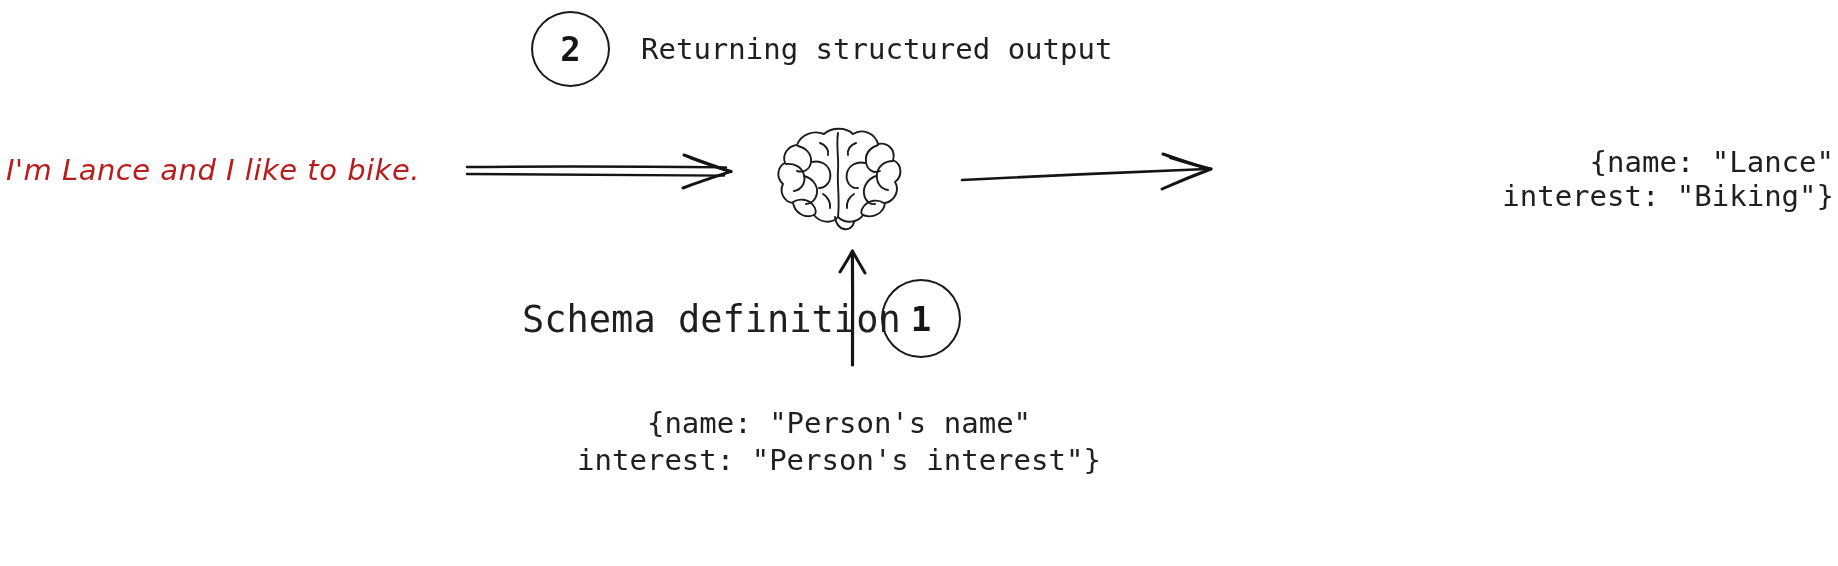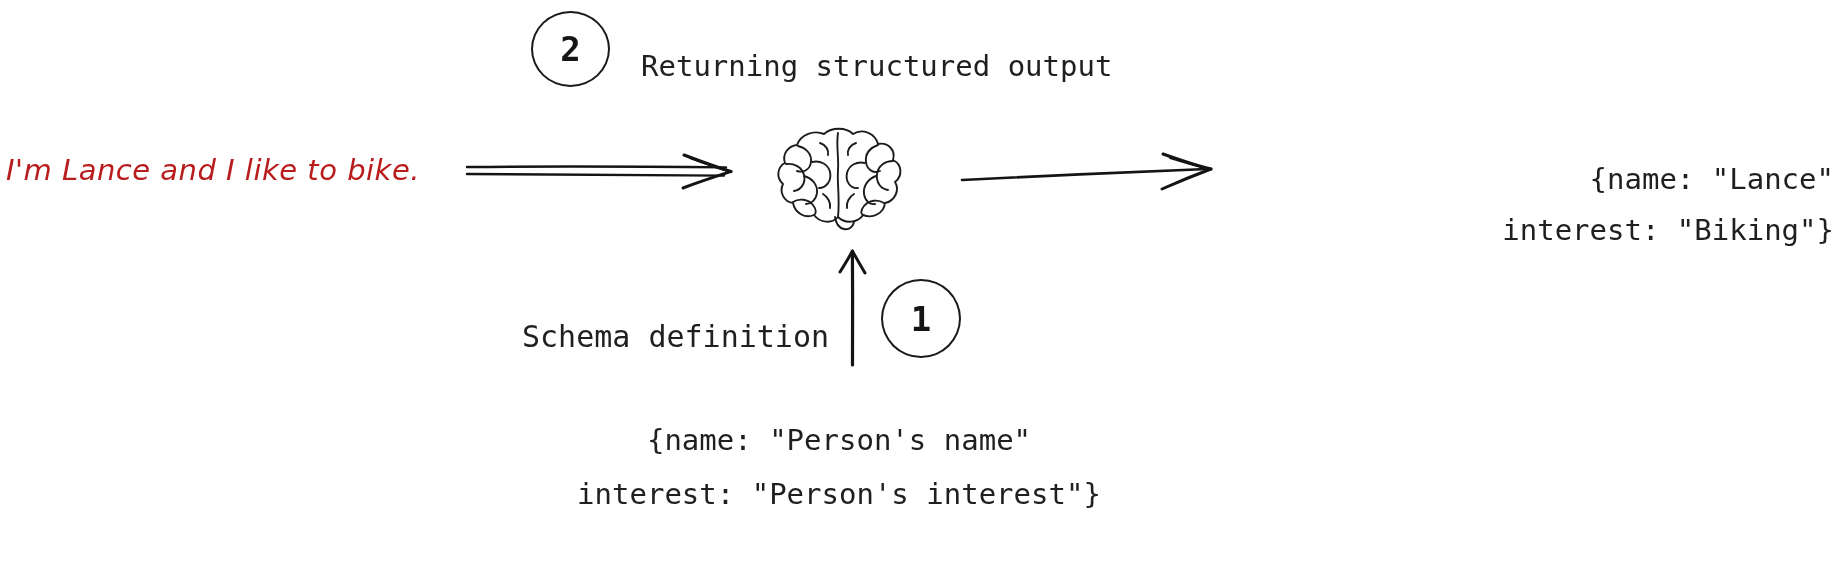--- a/index.html
+++ b/index.html
@@ -13,21 +13,20 @@
     height: 566px;
     background: #ffffff;
     overflow: hidden;
     font-family: "DejaVu Sans Mono", monospace;
     color: #1a1a1a;
   }
   .mono {
     font-family: "DejaVu Sans Mono", monospace;
     color: #1f1f1f;
     white-space: pre;
-    margin-top: 17px;
   }
   .hand {
     font-family: "DejaVu Sans", sans-serif;
     font-style: italic;
     color: #b91c1c;
     white-space: pre;
     letter-spacing: 0.5px;
   }
 
   
@@ -62,21 +61,21 @@
     position: absolute;
     left: 641px;
     top: 30px;
     font-size: 29px;
     line-height: 38px;
   }
   #schema-label {
     position: absolute;
     left: 522px;
     top: 301px;
-    font-size: 30px;
+    font-size: 37px;
     line-height: 38px;
   }
 
   
   .arrow-layer {
     position: absolute;
     left: 0; top: 0;
     width: 1838px; height: 566px;
     pointer-events: none;
   }

